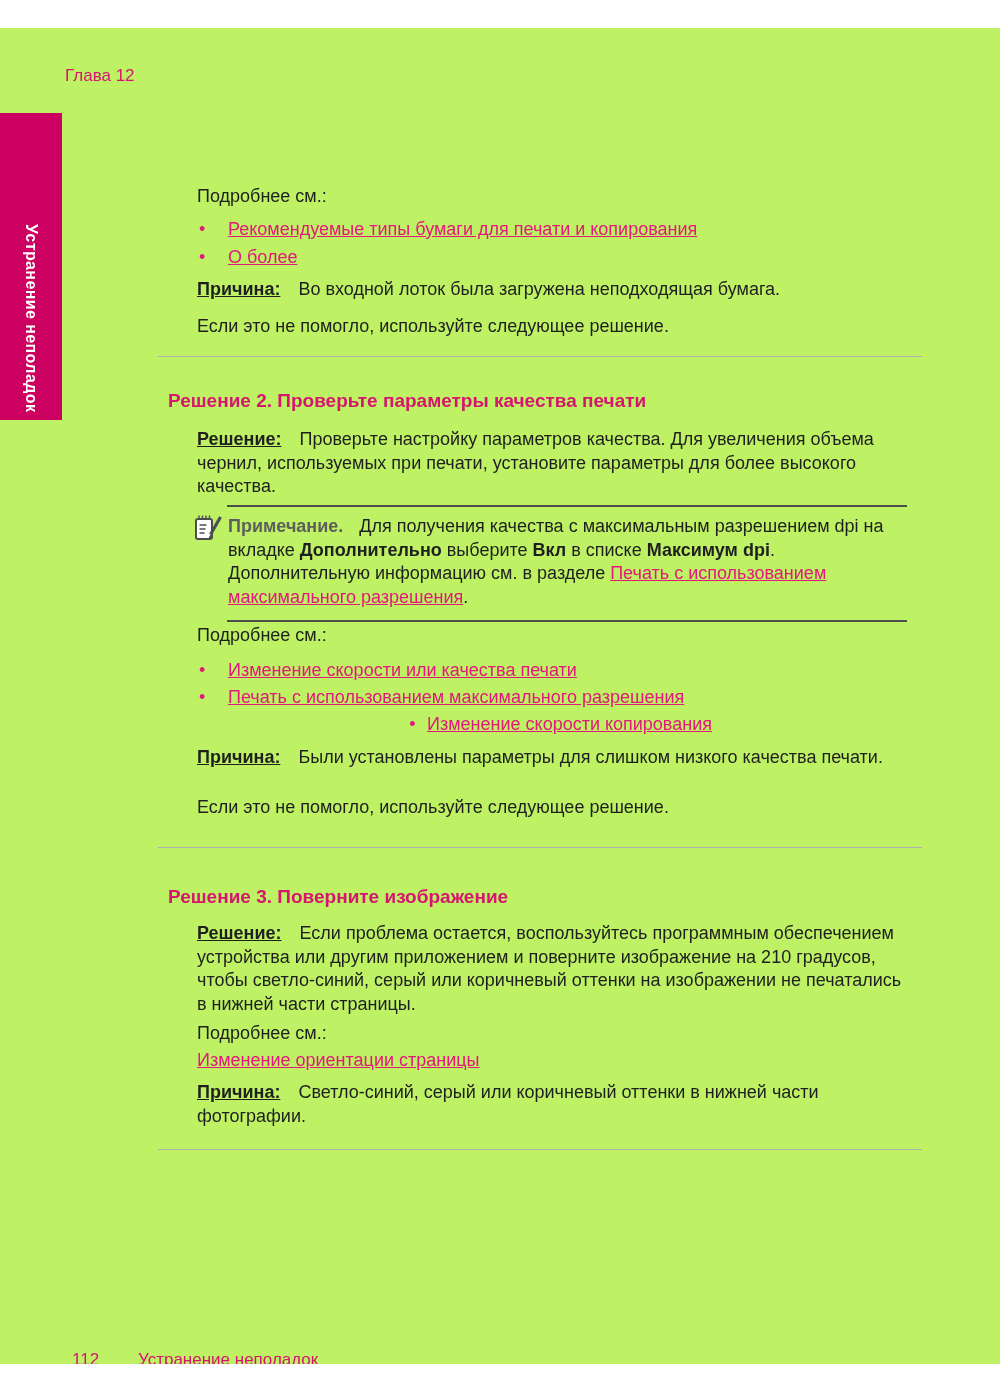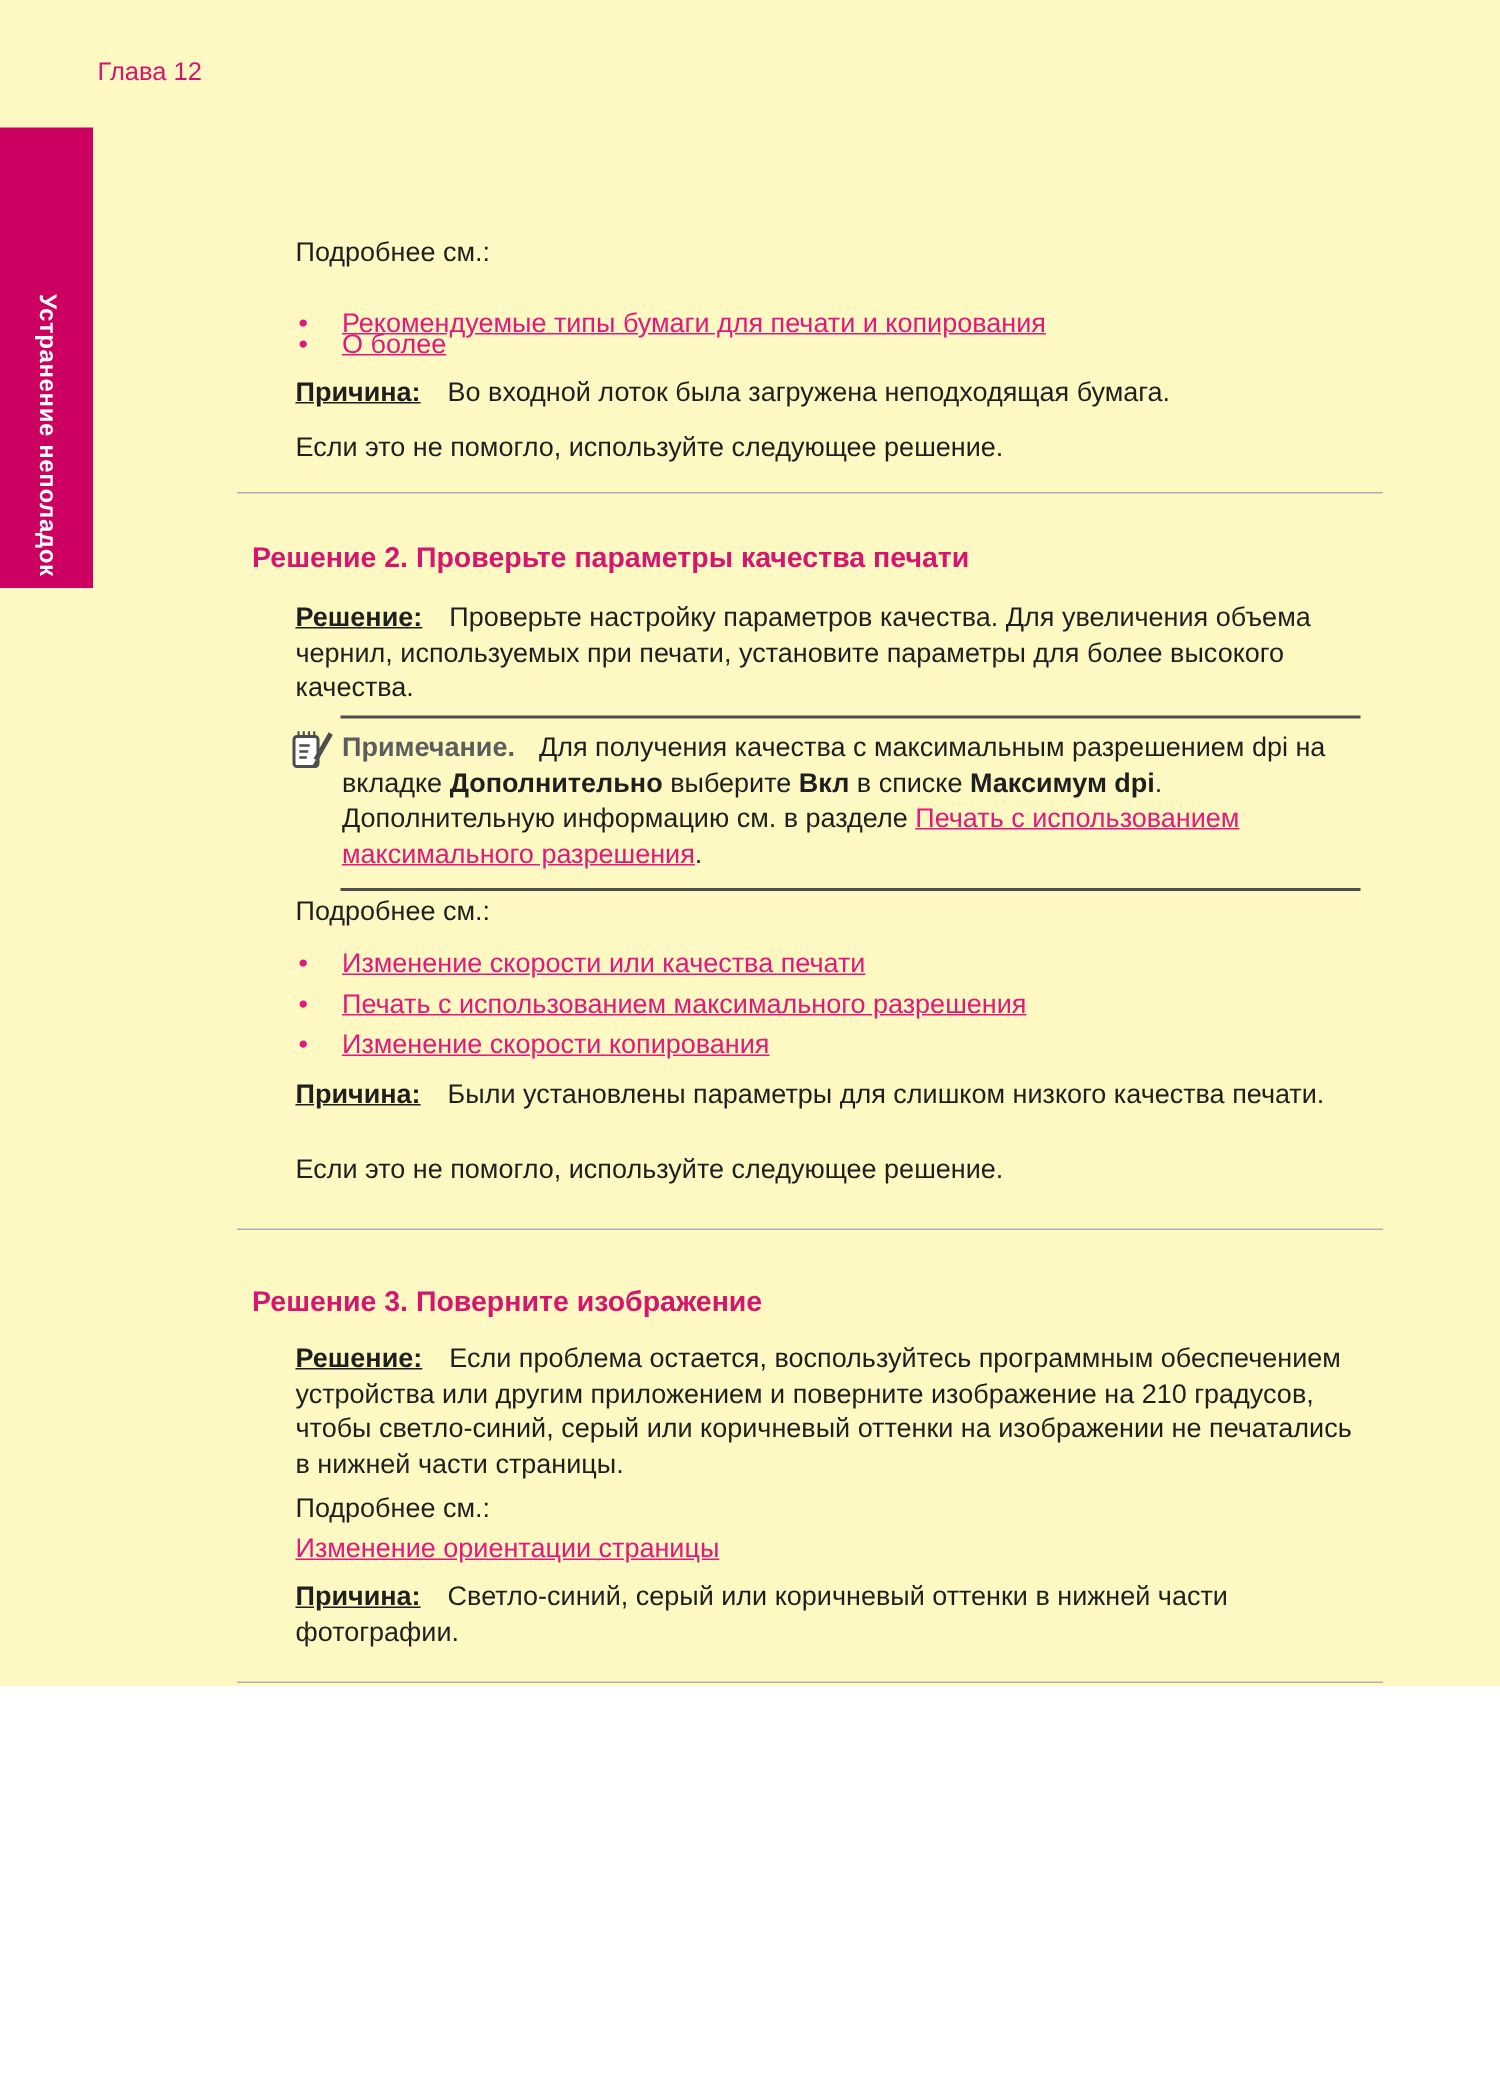--- a/index.html
+++ b/index.html
@@ -1,19 +1,19 @@
 <!DOCTYPE html>
 <html><head>
 <meta charset="utf-8">
 <style>
   html,body { margin:0; padding:0; background:#ffffff; }
   #page {
-    position:relative; width:1000px; height:1124px; background:#fef9c3;
+    position:relative; width:1000px; height:1336px; background:#bef264;
     font-family:"Liberation Sans","DejaVu Sans",sans-serif;
-    color:#1f1f1f; font-size:18px; line-height:23.5px; overflow:hidden;
+    color:#1f1f1f; font-size:18px; line-height:23.5px; overflow:hidden;margin-top:28px;
   }
   .abs { position:absolute; }
   .chapter { left:65px; top:36px; font-size:17px; color:#d5156f; }
   .sidebar-tab {
     left:0; top:85px; width:62px; height:307px; background:#cb0061;
   }
   .sidebar-tab .vtext {
     position:absolute; left:50%; transform:translateX(-50%); bottom:8px;
     writing-mode:vertical-rl; color:#ffffff; font-weight:bold;
     font-size:16px; white-space:nowrap; letter-spacing:0.4px;
@@ -50,21 +50,21 @@
 
   <div class="abs chapter">Глава 12</div>
 
   <div class="abs sidebar-tab">
     <span class="vtext">Устранение неполадок</span>
   </div>
 
 
   <div class="abs para" style="top:157px;">Подробнее см.:</div>
 
-  <div class="abs bullet-row" style="top:204px;">
+  <div class="abs bullet-row" style="top:190px;">
     <span class="bullet">•</span><a class="link">Рекомендуемые типы бумаги для печати и копирования</a>
   </div>
   <div class="abs bullet-row" style="top:218px;">
     <span class="bullet">•</span><a class="link">О более</a>
   </div>
 
   <div class="abs para" style="top:250px;">
     <span class="lead">Причина:</span><span>Во входной лоток была загружена неподходящая бумага.</span>
   </div>
 
@@ -94,21 +94,21 @@
   </div>
 
   <div class="abs para" style="top:596px;">Подробнее см.:</div>
 
   <div class="abs bullet-row" style="top:631px;">
     <span class="bullet">•</span><a class="link">Изменение скорости или качества печати</a>
   </div>
   <div class="abs bullet-row" style="top:658px;">
     <span class="bullet">•</span><a class="link">Печать с использованием максимального разрешения</a>
   </div>
-  <div class="abs bullet-row" style="top:685px;">
+  <div class="abs bullet-row" style="top:685px;text-align:center;">
     <span class="bullet">•</span><a class="link">Изменение скорости копирования</a>
   </div>
 
 
   <div class="abs para" style="top:718px;">
     <span class="lead">Причина:</span><span>Были установлены параметры для слишком низкого качества печати.</span>
   </div>
 
   <div class="abs para" style="top:768px;">Если это не помогло, используйте следующее решение.</div>
 

